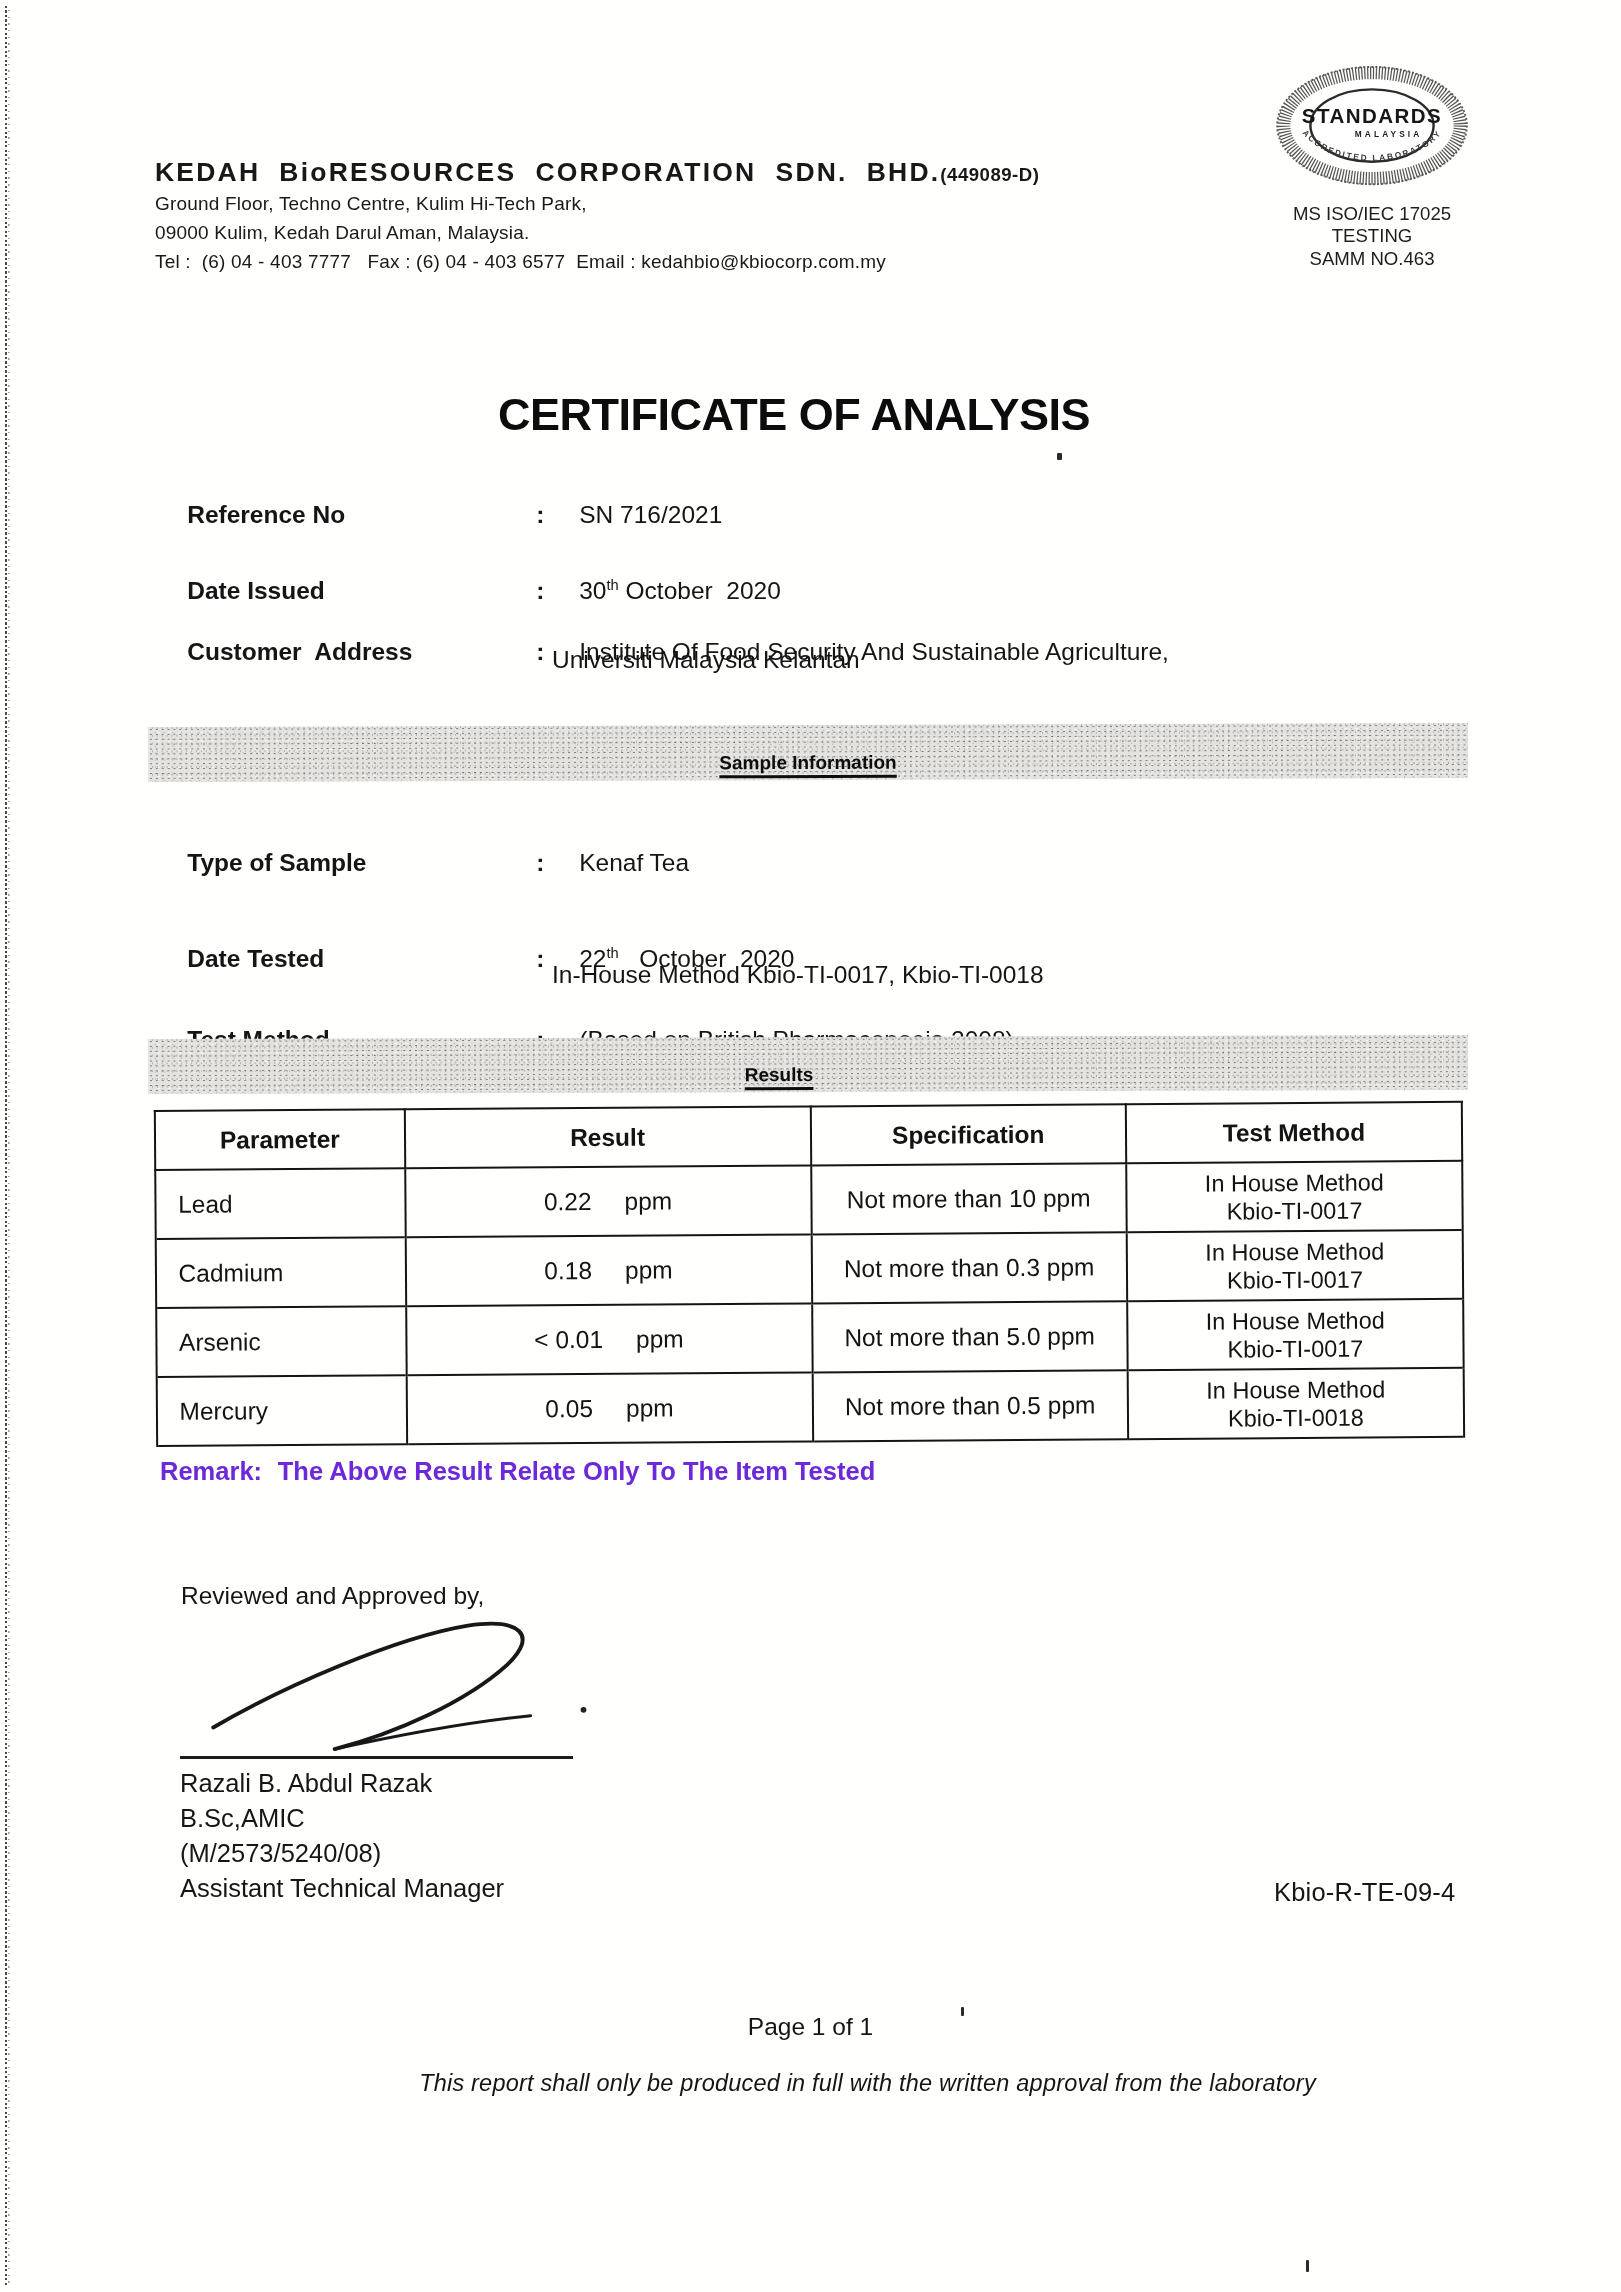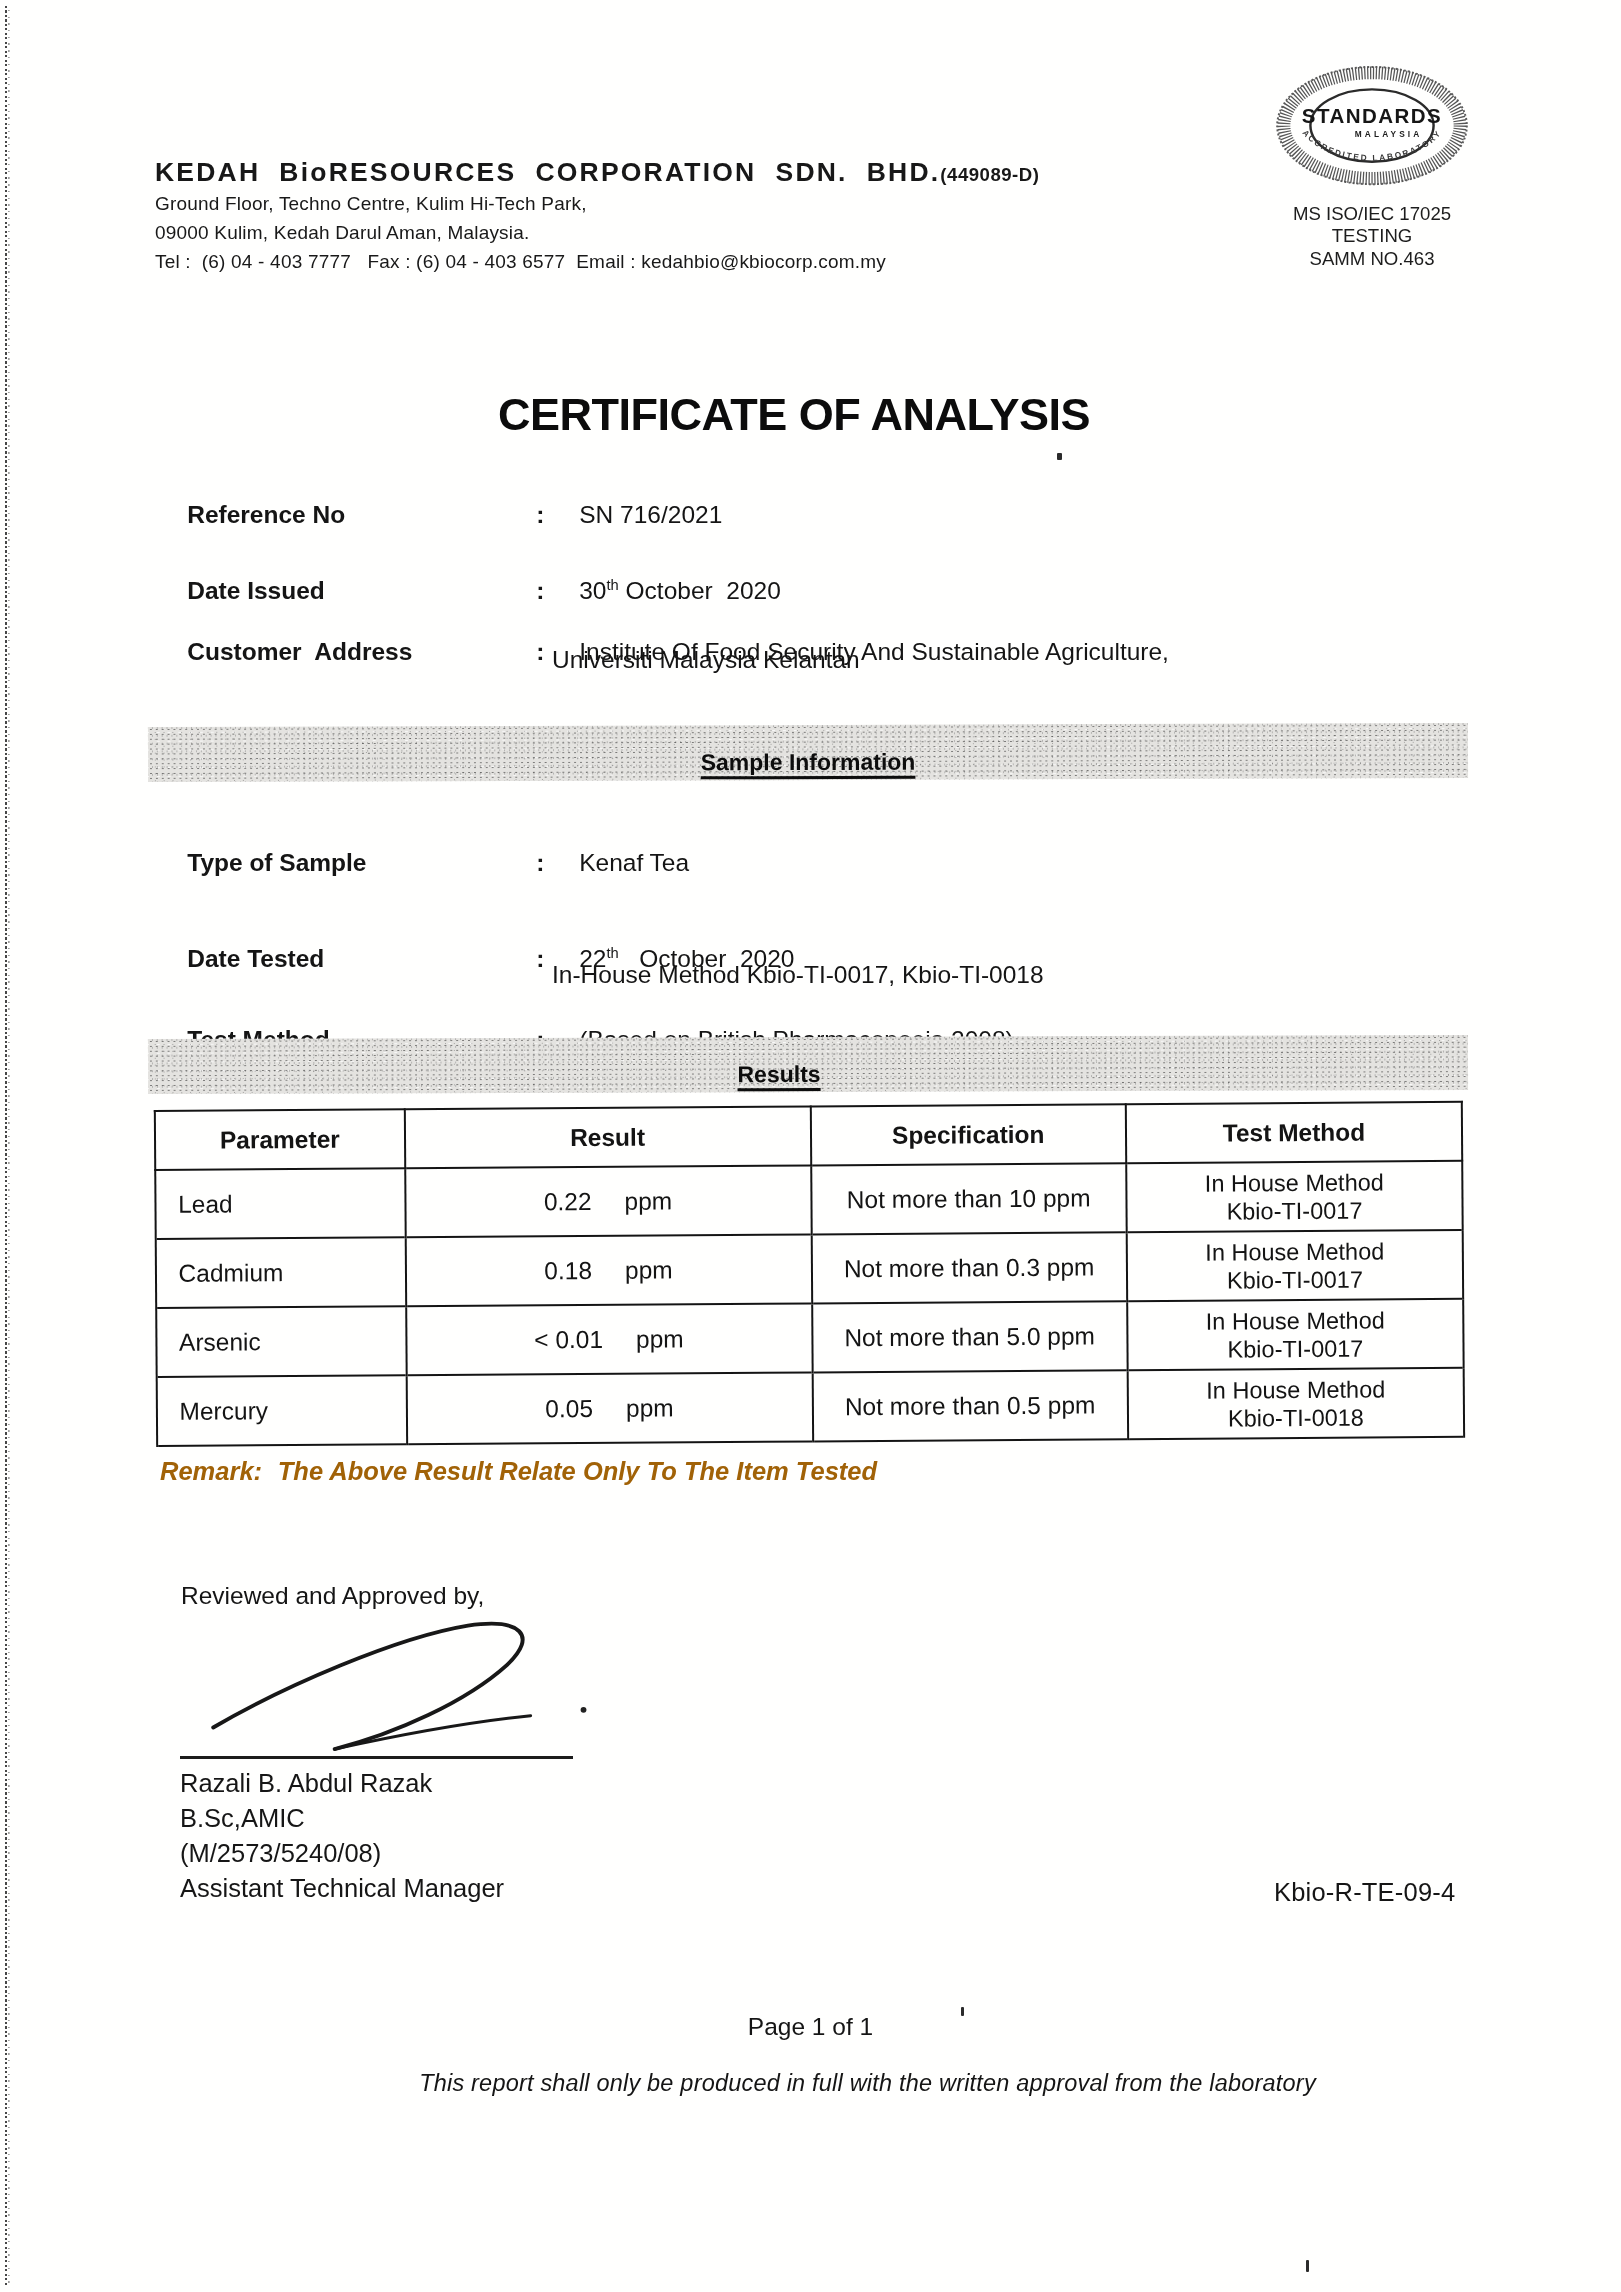--- a/index.html
+++ b/index.html
@@ -56,33 +56,33 @@
     background-image:
       radial-gradient(rgba(35,35,35,.55) 0.7px,transparent 0.9px),
       radial-gradient(rgba(80,80,80,.45) 0.6px,transparent 0.8px),
       radial-gradient(rgba(130,130,130,.5) 0.5px,transparent 0.9px),
       radial-gradient(rgba(250,250,250,.9) 1px,transparent 1.2px);
     background-size:5.9px 4.9px,8.8px 6.9px,4.9px 7.8px,10.8px 8.8px;
     background-position:0 0,2.9px 2px,2px 4.9px,4.9px 1px;
     display:flex;align-items:center;justify-content:center;
     transform:rotate(-.18deg);
   }
-  .band-title{font-size:23px;font-weight:bold;color:#0d0d0d;
+  .band-title{font-size:19px;font-weight:bold;color:#0d0d0d;
     text-decoration:underline;text-decoration-thickness:2.5px;text-underline-offset:5.9px;margin-top:20px;}
   
   .tablewrap{left:155px;top:1110px;width:1309px;transform:rotate(-.4deg);transform-origin:0 50%;}
   table.results{width:100%;border-collapse:collapse;border:2.9px solid #141414;font-size:24.5px;color:#141414;}
   table.results th{border:2px solid #141414;border-bottom:2.9px solid #141414;height:55px;font-size:24.5px;}
   table.results td{border-left:2px solid #141414;border-right:2px solid #141414;border-top:2.9px solid #141414;height:65px;}
   td.param{text-align:left;padding-left:21.6px;}
   td.center{text-align:center;}
   td.method{text-align:center;font-size:23.5px;line-height:28px;}
   .res-unit{margin-left:33px;text-align:right;}
   
-  .remark{left:160px;top:1457px;font-size:25.5px;font-weight:bold;color:#a16207;font-style:italic;}
+  .remark{left:160px;top:1457px;font-size:25.5px;font-weight:bold;color:#6d28d9;}
   .remark .rtxt{margin-left:15.7px;}
   
   .appr-head{left:181px;top:1582px;font-size:24.5px;}
   .sigline{left:180px;top:1756px;width:393px;height:2.9px;background:#1c1c1c;}
   .signer{left:180px;top:1766px;font-size:25.5px;line-height:35px;color:#161616;}
   .doccode{left:1274px;top:1878px;font-size:25.5px;letter-spacing:0.2px;}
   .pageinfo{left:0;width:1621px;top:2013px;text-align:center;font-size:24.5px;}
   .disclaimer{left:0;width:1621px;top:2070px;text-align:center;font-size:23.5px;font-style:italic;
               transform:translateX(57px);letter-spacing:0.2px;}
 </style>

